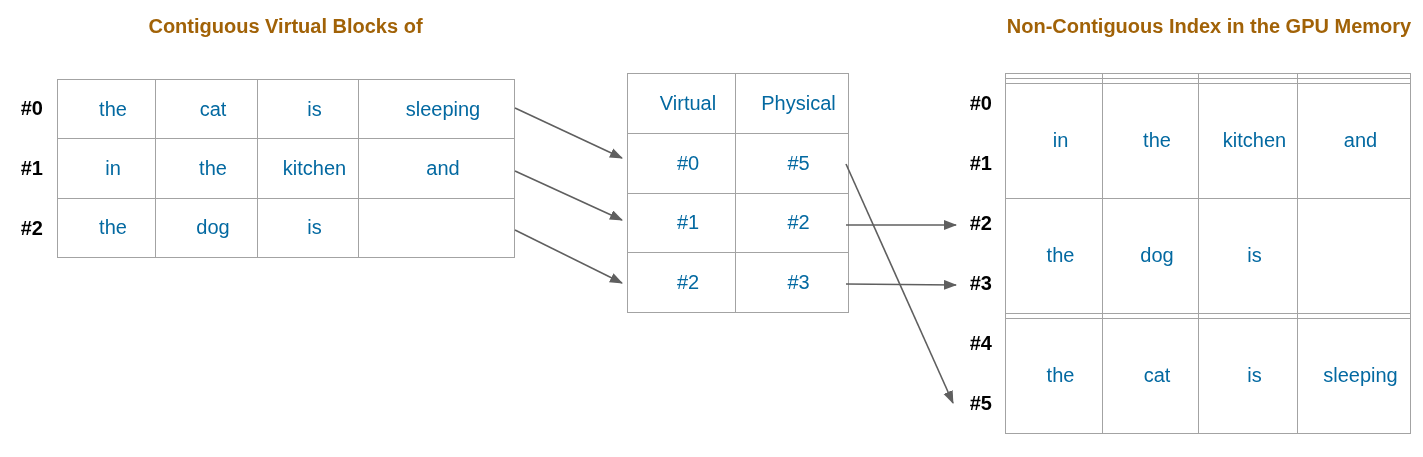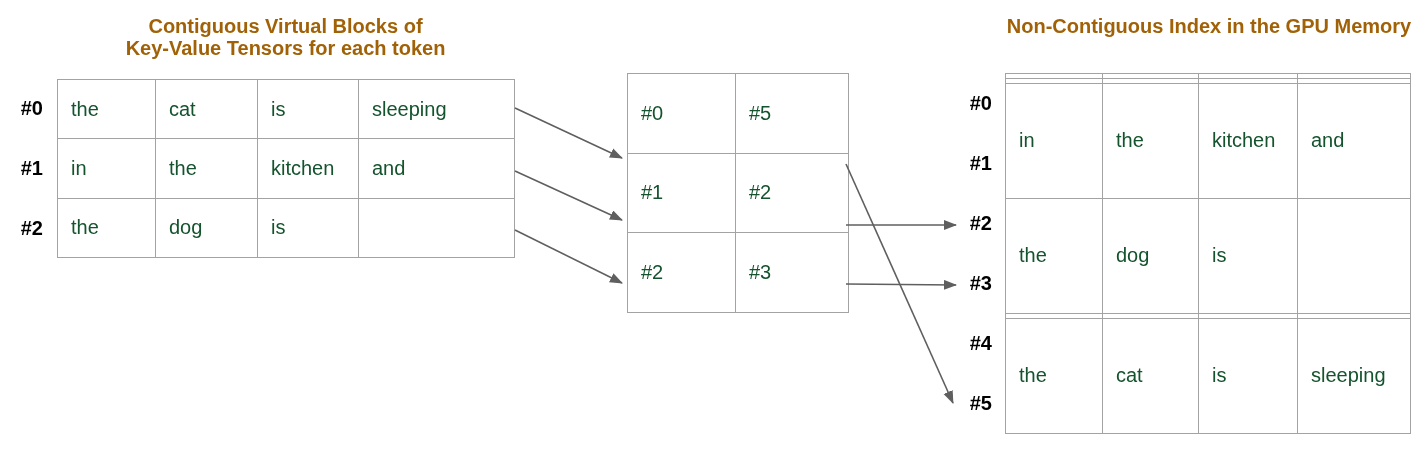--- a/index.html
+++ b/index.html
@@ -13,42 +13,41 @@
   .title{
     position:absolute;
     font-size:20px;font-weight:bold;color:#a16207;
     line-height:22px;text-align:center;white-space:nowrap;
   }
   table.blk{
     position:absolute;border-collapse:collapse;table-layout:fixed;
   }
   table.blk td{
     border:1.5px solid #a3a3a3;
-    font-size:20px;color:#14532d;
+    font-size:20px;color:#0369a1;
     padding:0 0 0 13px;
     vertical-align:middle;
-    overflow:hidden;white-space:nowrap;
+    overflow:hidden;white-space:nowrap;text-align:center;
   }
   .labels{
     position:absolute;display:flex;flex-direction:column;
   }
   .labels .rlabel{
     flex:1;display:flex;align-items:center;justify-content:flex-end;
     font-size:20px;font-weight:bold;color:#000000;
   }
   #arrow-layer{position:absolute;left:0;top:0;pointer-events:none;}
 </style>
 </head>
 <body>
 
 <div id="canvas">
 
   <div class="title" style="left:57px;top:15px;width:457px;">
     <div>Contiguous Virtual Blocks of</div>
-    <div>Key-Value Tensors for each token</div>
   </div>
 
   <div class="labels" id="virtual-labels" style="left:0;top:79px;width:43px;height:179px;">
       <div class="rlabel">#0</div>
       <div class="rlabel">#1</div>
       <div class="rlabel">#2</div>
     </div>
 
   <table class="blk" id="virtual-table" style="left:57px;top:79px;width:457px;height:179px;">
       <colgroup>
@@ -79,20 +78,24 @@
       </tbody>
     </table>
 
 
   <table class="blk" id="index-table" style="left:627px;top:73px;width:221px;height:240px;">
       <colgroup>
         <col style="width: 108px;">
         <col style="width: 113px;">
       </colgroup>
       <tbody>
+        <tr>
+          <td>Virtual</td>
+          <td>Physical</td>
+        </tr>
         <tr>
           <td>#0</td>
           <td>#5</td>
         </tr>
         <tr>
           <td>#1</td>
           <td>#2</td>
         </tr>
         <tr>
           <td>#2</td>

